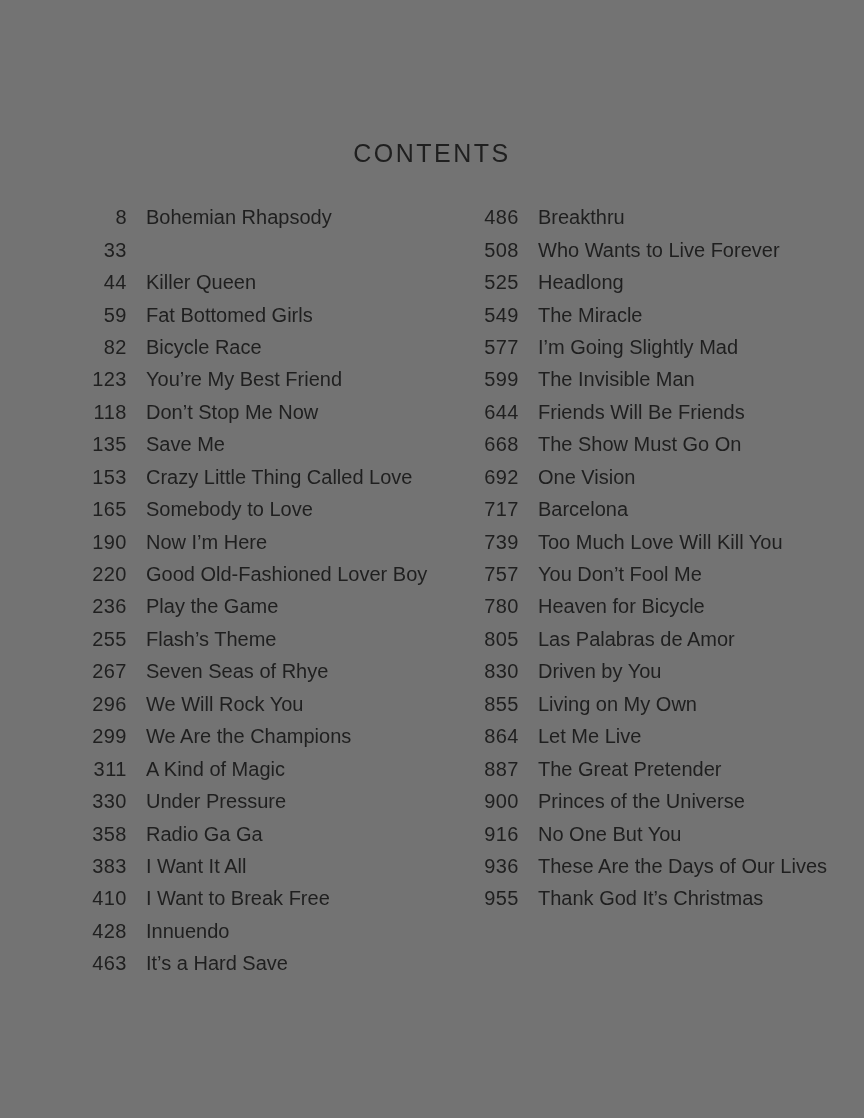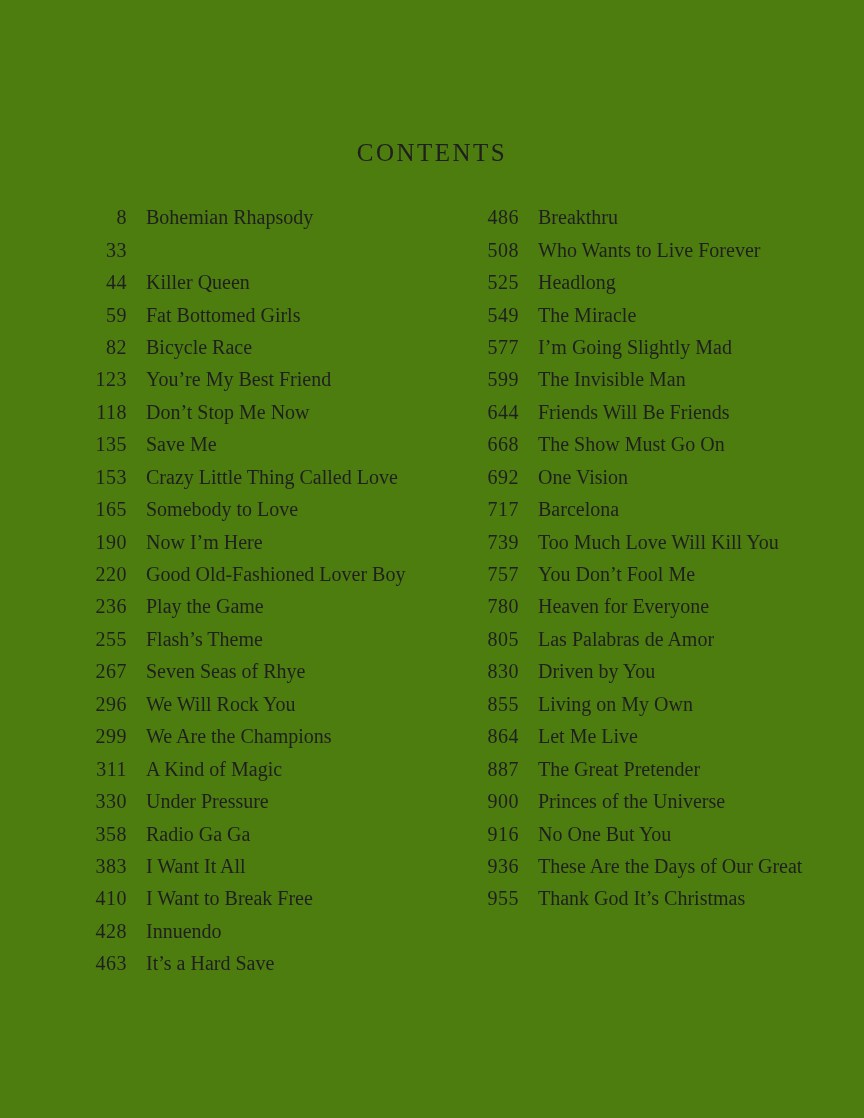--- a/index.html
+++ b/index.html
@@ -4,22 +4,22 @@
 <style>
   html, body {
     margin: 0;
     padding: 0;
     background: #ffffff;
   }
   .page {
     position: relative;
     width: 864px;
     height: 1118px;
-    background: #4d7c0f;
-    font-family: Liberation Serif, serif;
+    background: #737373;
+    font-family: Liberation Sans, sans-serif;
     color: #1f1f1f;
     overflow: hidden;
   }
   .title {
     position: absolute;
     top: 139px;
     left: 0;
     width: 100%;
     margin: 0;
     text-align: center;
@@ -205,21 +205,21 @@
       <div class="toc-row">
         <span class="toc-num">739</span>
         <span class="toc-title">Too Much Love Will Kill You</span>
       </div>
       <div class="toc-row">
         <span class="toc-num">757</span>
         <span class="toc-title">You Don’t Fool Me</span>
       </div>
       <div class="toc-row">
         <span class="toc-num">780</span>
-        <span class="toc-title">Heaven for Everyone</span>
+        <span class="toc-title">Heaven for Bicycle</span>
       </div>
       <div class="toc-row">
         <span class="toc-num">805</span>
         <span class="toc-title">Las Palabras de Amor</span>
       </div>
       <div class="toc-row">
         <span class="toc-num">830</span>
         <span class="toc-title">Driven by You</span>
       </div>
       <div class="toc-row">
@@ -237,20 +237,20 @@
       <div class="toc-row">
         <span class="toc-num">900</span>
         <span class="toc-title">Princes of the Universe</span>
       </div>
       <div class="toc-row">
         <span class="toc-num">916</span>
         <span class="toc-title">No One But You</span>
       </div>
       <div class="toc-row">
         <span class="toc-num">936</span>
-        <span class="toc-title">These Are the Days of Our Great</span>
+        <span class="toc-title">These Are the Days of Our Lives</span>
       </div>
       <div class="toc-row">
         <span class="toc-num">955</span>
         <span class="toc-title">Thank God It’s Christmas</span>
       </div>
     </div>
 </div>
 
 </body></html>

